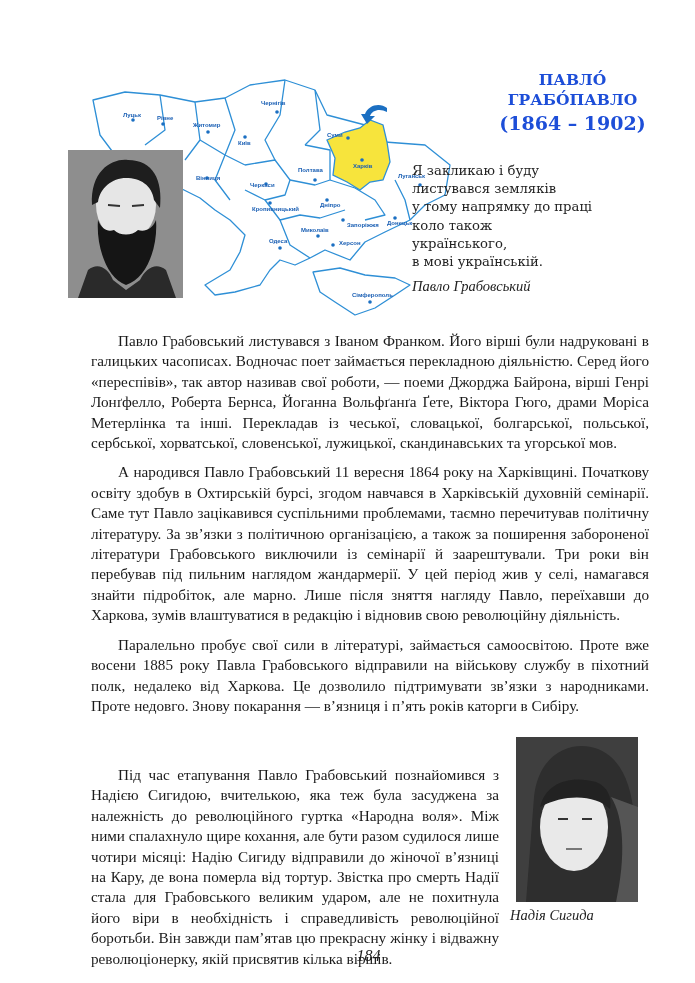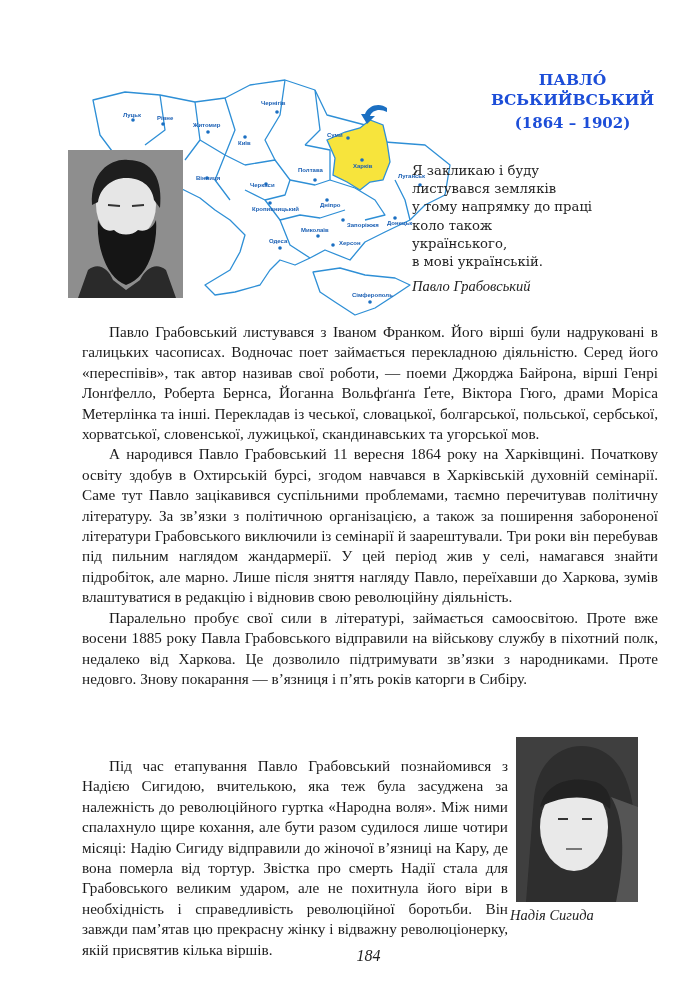--- a/index.html
+++ b/index.html
@@ -7,28 +7,28 @@
          font-family: "DejaVu Serif", "Liberation Serif", serif; color: #1d1d1d; }
   .map { position: absolute; left: 65px; top: 70px; width: 400px; height: 255px; }
   .map svg { width: 100%; height: 100%; display: block; }
   .map-label { position: absolute; font-family: "Liberation Sans", "DejaVu Sans", sans-serif;
                font-size: 6px; color: #1a5fb4; font-weight: bold; white-space: nowrap; }
   .portrait { position: absolute; left: 68px; top: 150px; width: 115px; height: 148px;
               background: #8d8d8d; overflow: hidden; }
   .title { position: absolute; left: 490px; top: 70px; width: 165px; text-align: center;
            color: #1d4ed8; font-weight: bold; font-family: "DejaVu Serif", serif; }
   .title .name { font-size: 15.5px; line-height: 20px; }
-  .title .years { font-size: 15px; line-height: 24px; margin-top: 1px; }
+  .title .years { font-size: 19px; line-height: 24px; margin-top: 1px; }
   .epigraph { position: absolute; right: 53px; top: 162px; width: 230px; text-align: left;
               font-size: 13.2px; line-height: 18.2px; color: #222; font-family: "DejaVu Serif", serif; }
   .epigraph .line { display: block; white-space: nowrap; }
   .epigraph .author { display: block; margin-top: 6px; font-style: italic; font-family: Liberation Serif, serif; font-size: 14.5px; }
   .body-text { position: absolute; left: 82px; width: 576px; font-size: 15.2px; line-height: 20.4px;
                font-family: "Liberation Serif", "DejaVu Serif", serif; text-align: justify; color: #1a1a1a; }
-  .body-text p { margin: 0; text-indent: 27px; }
+  .body-text p { margin: 9px; text-indent: 27px; }
   .p1 { top: 322px; }
   .narrow { width: 426px; }
   .photo2 { position: absolute; left: 516px; top: 737px; width: 122px; height: 165px; background: #4a4a4a; overflow: hidden; }
   .caption { position: absolute; left: 510px; top: 907px; width: 134px; 
              font-style: italic; font-size: 14.5px; font-family: "Liberation Serif", serif; color: #222; }
   .page-num { position: absolute; left: 12px; width: 695px; top: 947px; text-align: center;
               font-style: italic; font-size: 16px; font-family: "Liberation Serif", serif; padding-left: 9px; }
 </style>
 </head>
 <body>
@@ -102,21 +102,21 @@
     <ellipse cx="58" cy="55" rx="30" ry="36" fill="#e6e6e6"></ellipse>
     <path d="M24,55 C22,20 45,8 60,10 C85,10 95,30 92,58 L86,50 C84,35 72,28 58,28 C44,28 32,38 30,52 Z" fill="#1e1e1e"></path>
     <path d="M30,70 C28,95 38,128 58,135 C80,128 90,95 88,70 C84,80 76,82 70,80 C64,86 52,86 46,80 C40,82 34,80 30,70 Z" fill="#151515"></path>
     <path d="M10,148 L20,120 C30,112 40,118 45,130 L58,140 L72,130 C78,118 88,112 98,120 L108,148 Z" fill="#2a2a2a"></path>
     <path d="M40,55 L52,56 M64,56 L76,55" stroke="#333" stroke-width="2"></path>
   </svg>
 </div>
 
 <div class="title">
   <div class="name">ПАВЛО́</div>
-  <div class="name">ВСЬКИЙ́ВСЬКИЙ</div>
+  <div class="name">ГРАБО́ПАВЛО</div>
   <div class="years">(1864 – 1902)</div>
 </div>
 
 <div class="epigraph">
   <span class="line">Я закликаю і буду</span>
   <span class="line">листувався земляків</span>
   <span class="line">у тому напрямку до праці</span>
   <span class="line">коло також</span>
   <span class="line">українського,</span>
   <span class="line">в мові українській.</span>

